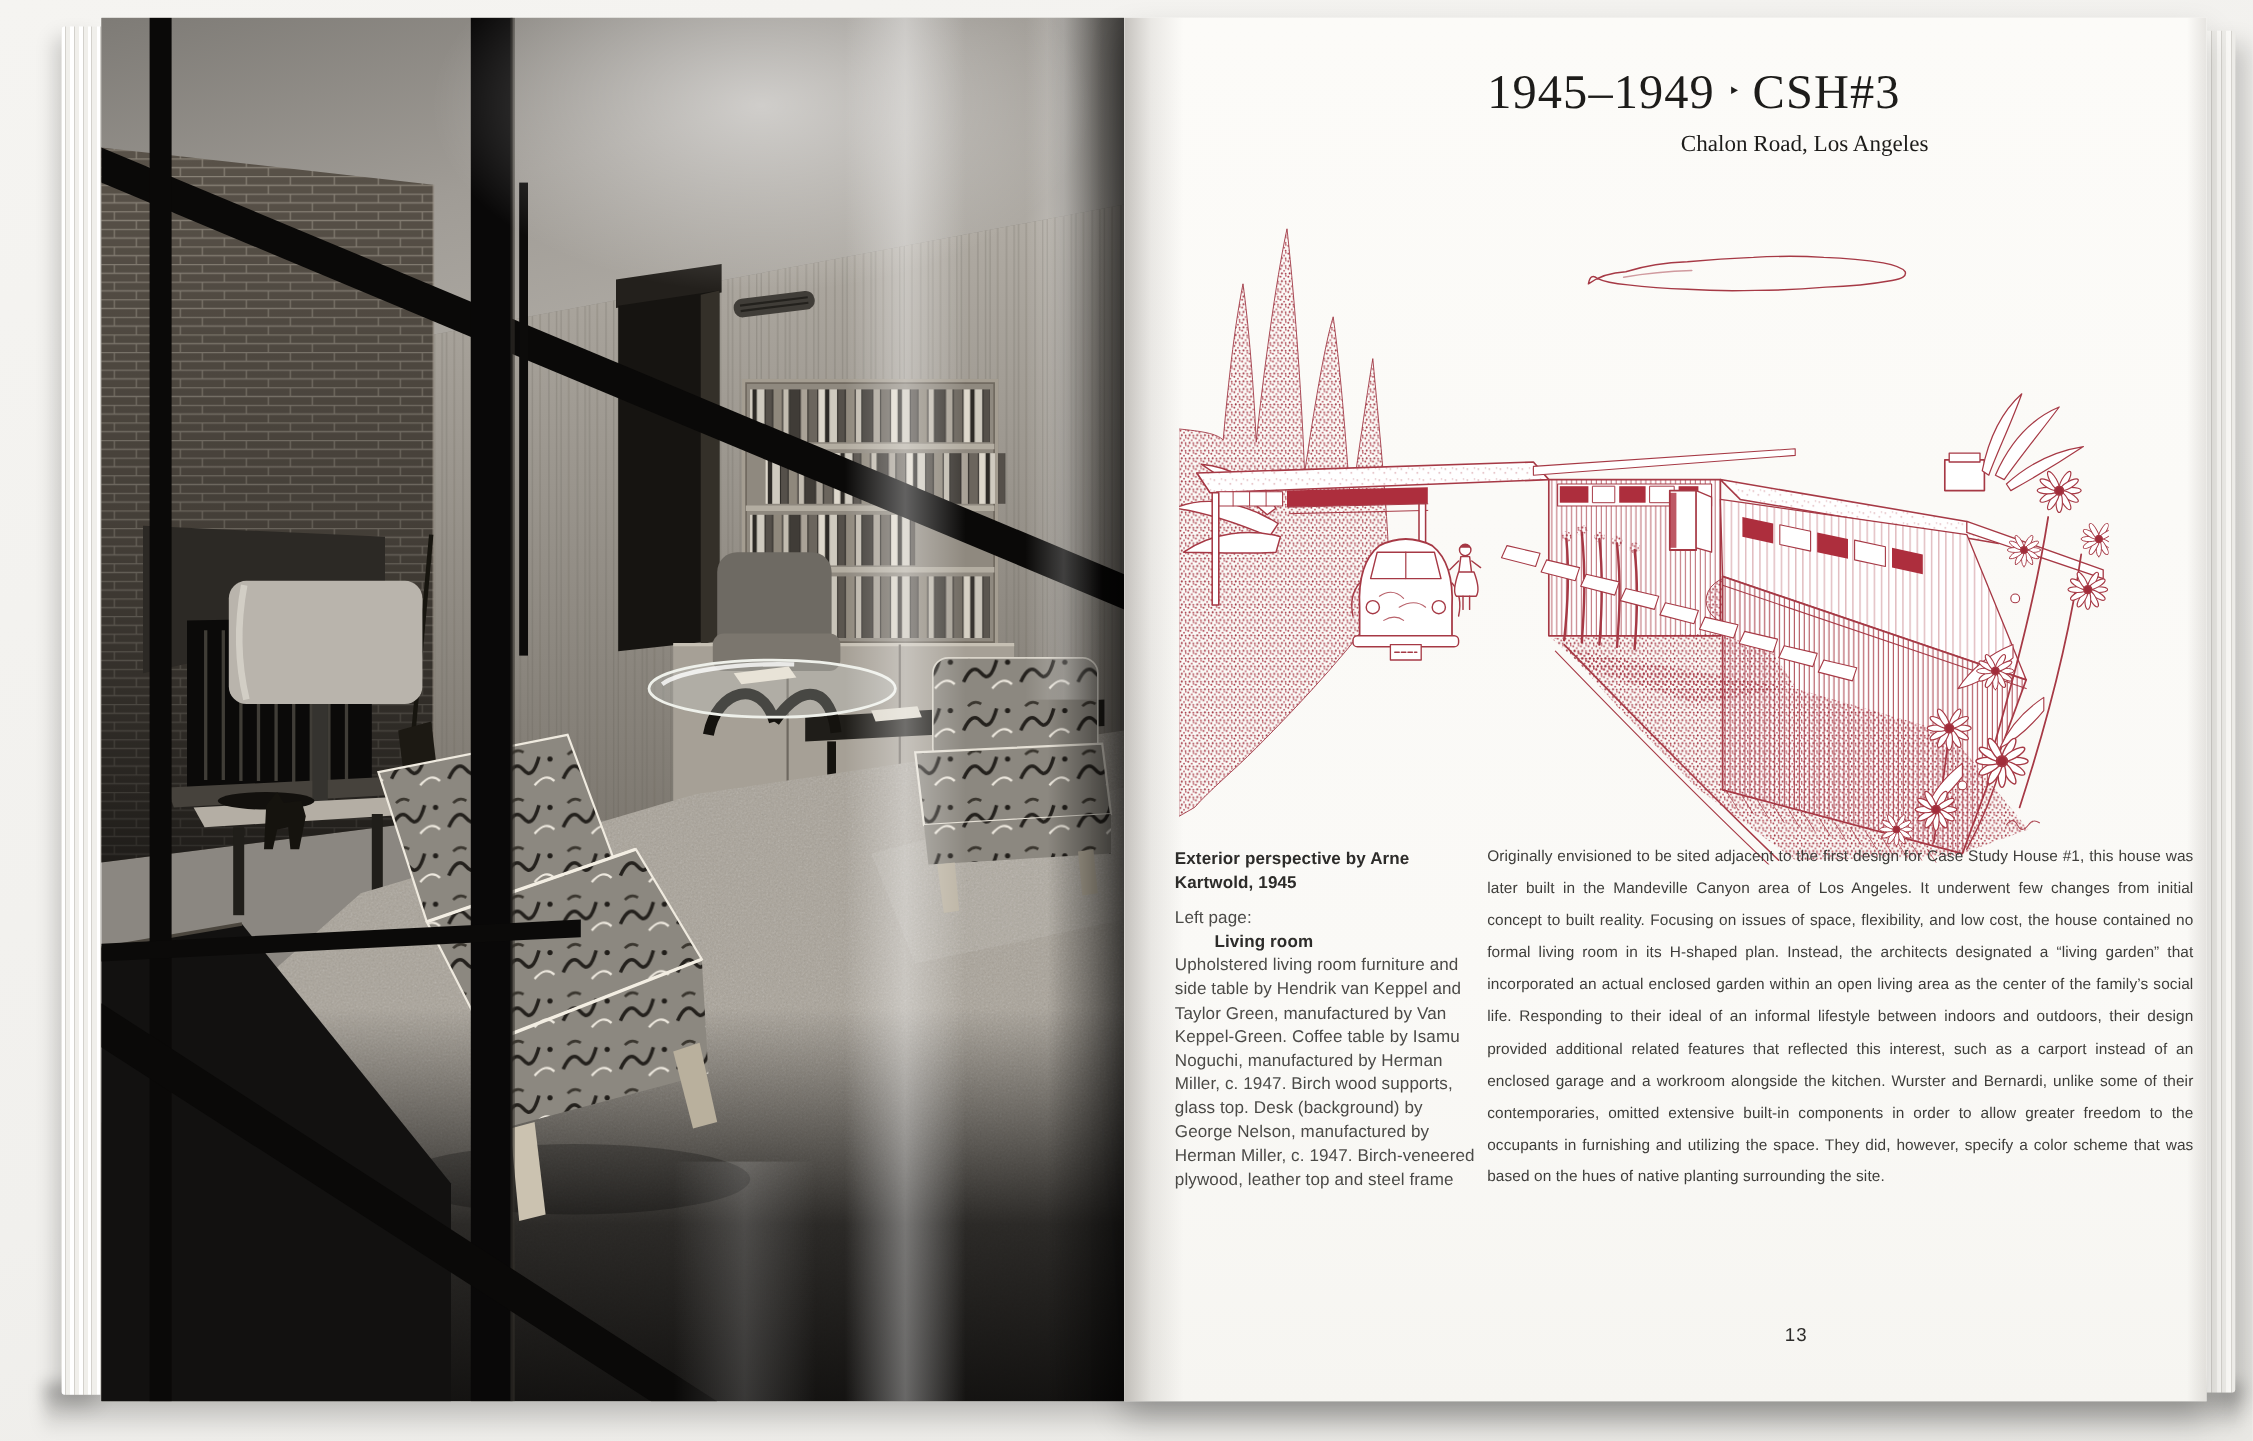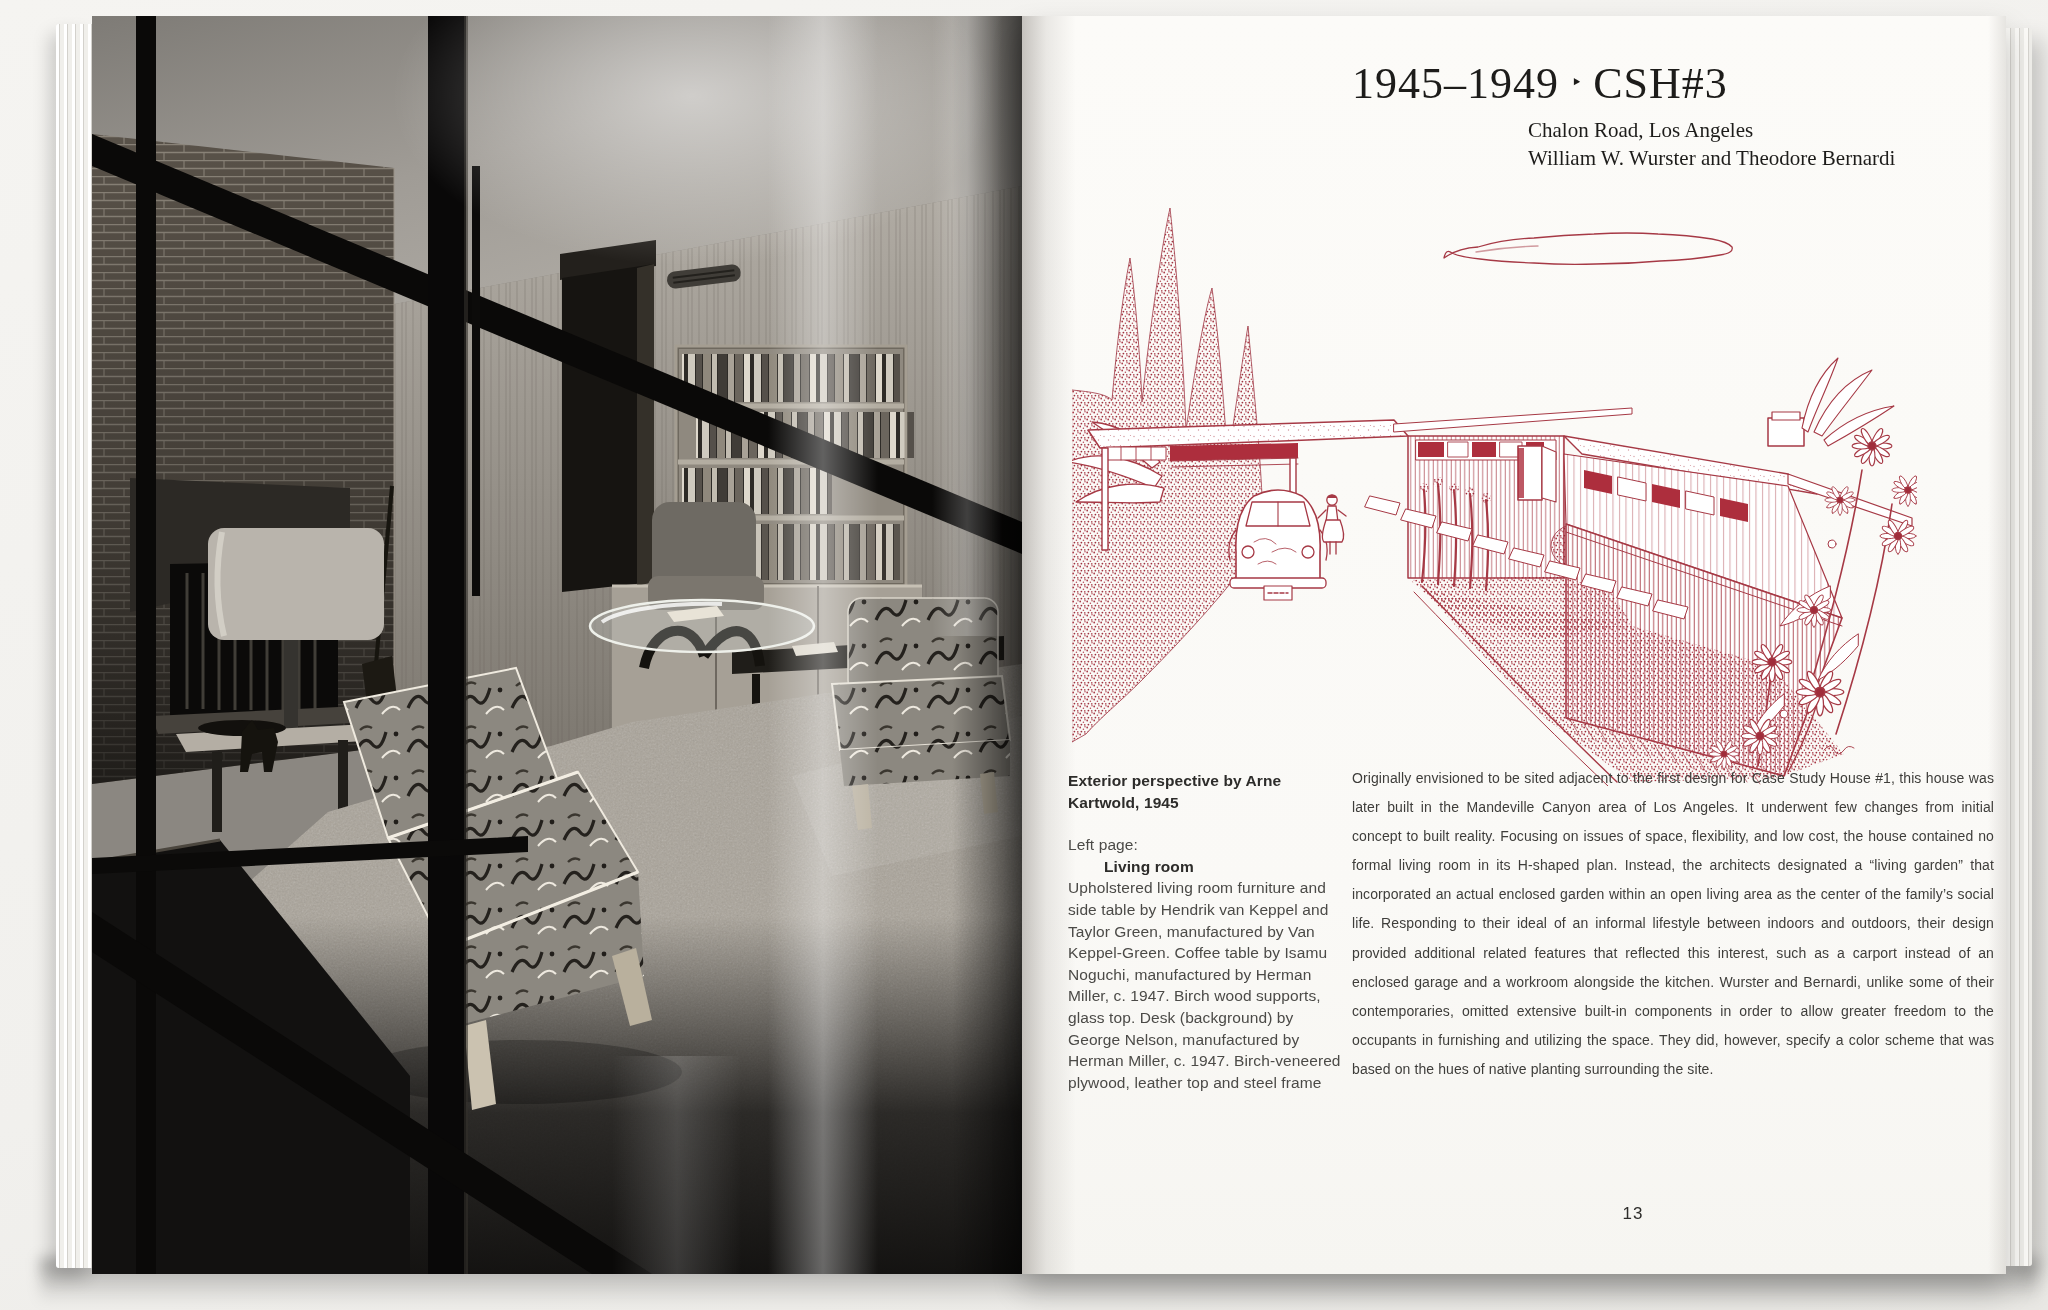--- a/index.html
+++ b/index.html
@@ -25,21 +25,21 @@
   .fore-shade{position:absolute;right:0;top:0;bottom:0;width:18px;
     background:linear-gradient(270deg,rgba(70,62,54,.12),rgba(70,62,54,0));}
   .title-row{position:absolute;left:330px;top:42px;color:#1d1c1a;
     font-family:"Liberation Serif",serif;font-size:44px;letter-spacing:1px;white-space:nowrap;}
   .title-row .sep{font-family:"DejaVu Sans",sans-serif;font-size:19px;vertical-align:9px;margin:0 10px 0 12px;}
   .subtitle{position:absolute;left:506px;top:100px;color:#1d1c1a;
     font-family:"Liberation Serif",serif;font-weight:normal;font-size:21px;line-height:28px;}
   .illustration{position:absolute;left:50px;top:178px;width:845px;height:592px;}
   .caption{position:absolute;left:46px;top:754px;width:278px;color:#4b4a47;
     font-size:15.5px;line-height:21.6px;letter-spacing:.1px;}
-  .cap-bold{font-weight:bold;color:#2d2c2a;margin-bottom:21px;}
+  .cap-bold{font-weight:bold;color:#2d2c2a;margin-bottom:11px;}
   .cap-bold2{font-weight:bold;color:#2d2c2a;margin-left:36px;}
   .body-text{position:absolute;left:330px;top:748px;width:642px;color:#3e3d3a;
     font-size:14px;line-height:29.1px;text-align:justify;letter-spacing:.1px;}
   .page-number{position:absolute;left:290px;top:1188px;width:642px;text-align:center;
     color:#2e2d2b;font-size:17px;letter-spacing:1px;}
 </style>
 </head>
 <body>
 
 <div class="stage">
@@ -223,21 +223,20 @@
 
   <div class="page-right">
     <div class="gutter-shade"></div>
     <div class="fore-shade"></div>
 
     <div class="title-row">
       <span>1945–1949</span><span class="sep">‣</span><span>CSH#3</span>
     </div>
     <div class="subtitle">
       <div>Chalon Road, Los Angeles</div>
-      <div>William W. Wurster and Theodore Bernardi</div>
     </div>
 
     <svg class="illustration" viewBox="0 0 845 592">
       <defs>
         <pattern id="stip" width="7" height="7" patternUnits="userSpaceOnUse">
           <circle cx="1.2" cy="1.5" r="0.9" fill="#a83744"></circle>
             <circle cx="4.4" cy="3.2" r="0.8" fill="#b24553"></circle>
           <circle cx="2.4" cy="5.6" r="0.9" fill="#9c2c3a"></circle>
             <circle cx="6" cy="0.8" r="0.7" fill="#a83744"></circle>
           <circle cx="5.8" cy="5.9" r="0.8" fill="#a83744"></circle>

